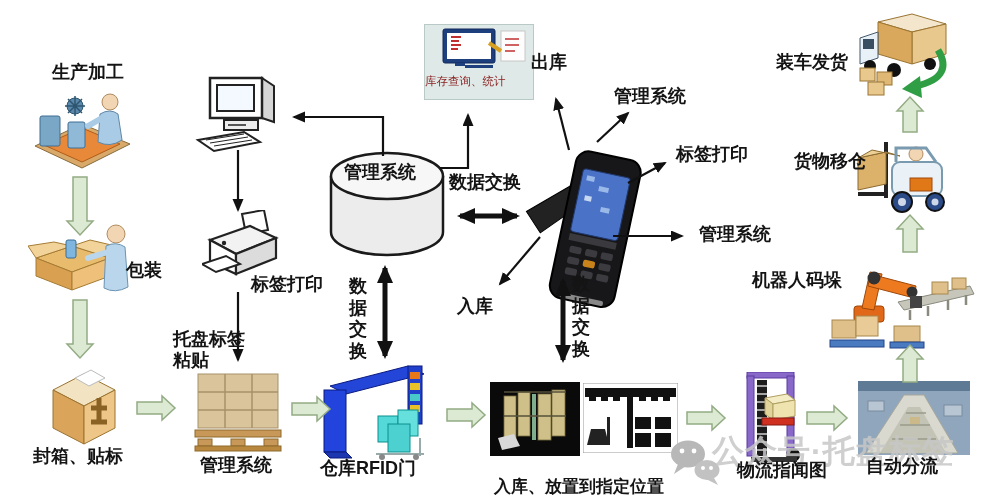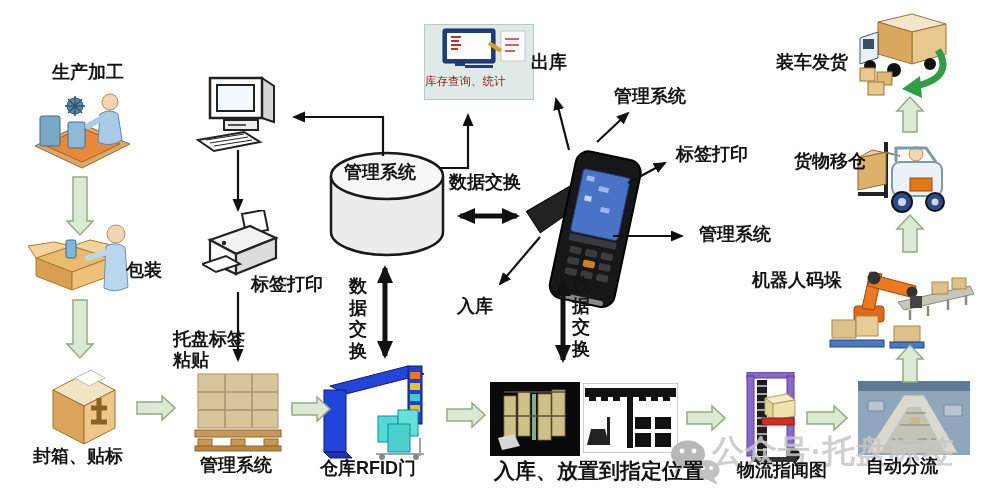--- a/index.html
+++ b/index.html
@@ -13,21 +13,21 @@
     position:relative; width:998px; height:500px; overflow:hidden;
     background:var(--background);
     font-family:"Liberation Sans","DejaVu Sans",sans-serif;
   }
   .ill{position:absolute; z-index:1;}
   #wires{position:absolute; left:0; top:0; z-index:2; pointer-events:none;}
   .lbl{
     position:absolute; z-index:4; color:var(--label_text);
     font-size:18px; font-weight:700; white-space:nowrap; line-height:1.15;
   }
-  .lbl.small{font-size:21px;}
+  .lbl.small{font-size:17px;margin-top:18px;}
   .v-lbl{white-space:normal; width:22px; word-break:break-all; line-height:1.2;}
   .thin{stroke:var(--connector); stroke-width:2.2; fill:none;}
   .bold{stroke:var(--connector); stroke-width:5; fill:none;}
   .flow{fill:var(--flow_arrow_fill); stroke:var(--flow_arrow_stroke); stroke-width:1.5;}
   #inv-panel{
     position:absolute; left:424px; top:24px; width:108px; height:74px;
     background:var(--panel_bg); border:1px solid #b9c9c5; z-index:1;
   }
   #inv-caption{
     position:absolute; left:0; right:0; bottom:10px; text-align:left;

